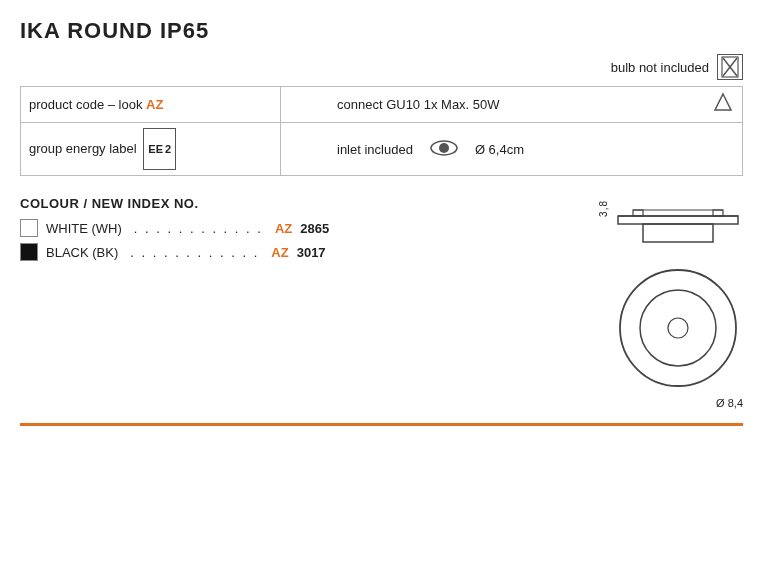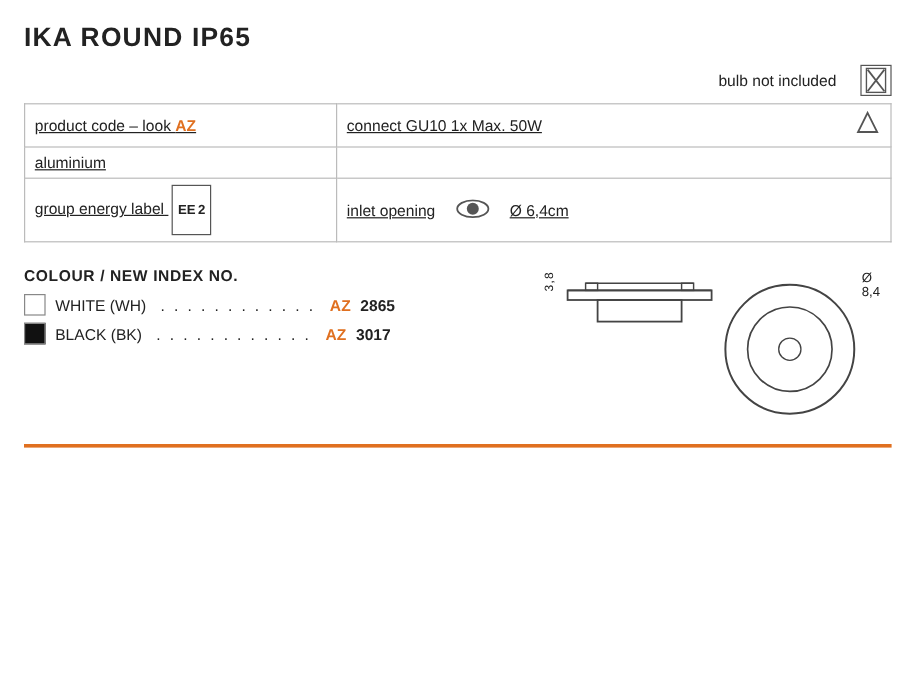--- a/index.html
+++ b/index.html
@@ -15,38 +15,37 @@
     .product-title {
       font-size: 22px;
       font-weight: 700;
       letter-spacing: 1px;
       margin-bottom: 10px;
     }
     .bulb-row {
       display: flex;
       justify-content: flex-end;
       align-items: center;
-      gap: 20px;
+      gap: 8px;
       margin-bottom: 6px;
       font-size: 13px;
     }
     .bulb-icon {
       width: 26px;
       height: 26px;
       border: 1.5px solid #555;
       display: flex;
       align-items: center;
       justify-content: center;
       font-size: 16px;
     }
     table.spec-table {
       width: 100%;
       border-collapse: collapse;
       margin-bottom: 10px;
-      text-decoration: underline;
     }
     table.spec-table td {
       border: 1px solid #bbb;
       padding: 5px 8px;
       font-size: 13px;
       vertical-align: middle;
     }
     table.spec-table td.left-col {
       width: 260px;
       background: #fff;
@@ -70,20 +69,21 @@
     .energy-badge .ee {
       font-weight: bold;
     }
     .energy-badge .num {
       font-weight: bold;
     }
     .right-col-inner {
       display: flex;
       align-items: center;
       gap: 10px;
+      margin-left: 48px;
     }
     .colour-section {
       margin-top: 20px;
       display: flex;
       gap: 20px;
     }
     .colour-left {
       flex: 1;
     }
     .colour-title {
@@ -107,21 +107,22 @@
     }
     .colour-swatch.white { background: #fff; }
     .colour-swatch.black { background: #111; }
     .colour-dots {
       letter-spacing: 2px;
       margin: 0 4px;
     }
     .diagram-section {
       flex: 0 0 220px;
       display: flex;
-      align-items: flex-start;
+      flex-direction: column;
+      align-items: flex-end;
       justify-content: flex-start;
       padding-top: 0;
     }
     .diagram-top {
       display: flex;
       align-items: flex-start;
       gap: 4px;
     }
     .dim-label-38 {
       font-size: 10px;
@@ -173,35 +174,29 @@
         <span style="margin-left:auto;">
           <svg width="22" height="22" viewBox="0 0 22 22">
             <polygon points="11,2 19,18 3,18" fill="none" stroke="#555" stroke-width="1.5"></polygon>
           </svg>
         </span>
       </div>
     </td>
   </tr>
   <tr>
     <td class="left-col">
-      <span>aluminium</span>
-    </td>
-    <td class="right-col"></td>
-  </tr>
-  <tr>
-    <td class="left-col">
       <span>group energy label</span>
       <span class="energy-badge">
         <span class="ee">EE</span>
         <span class="num">2</span>
       </span>
     </td>
     <td class="right-col">
       <div class="right-col-inner">
-        <span>inlet opening</span>
+        <span>inlet included</span>
         <span style="margin: 0 6px;">
           <svg width="30" height="16" viewBox="0 0 30 16">
             <ellipse cx="15" cy="8" rx="13" ry="7" fill="none" stroke="#555" stroke-width="1.5"></ellipse>
             <ellipse cx="15" cy="8" rx="5" ry="5" fill="#555"></ellipse>
           </svg>
         </span>
         <span>Ø 6,4cm</span>
       </div>
     </td>
   </tr>

